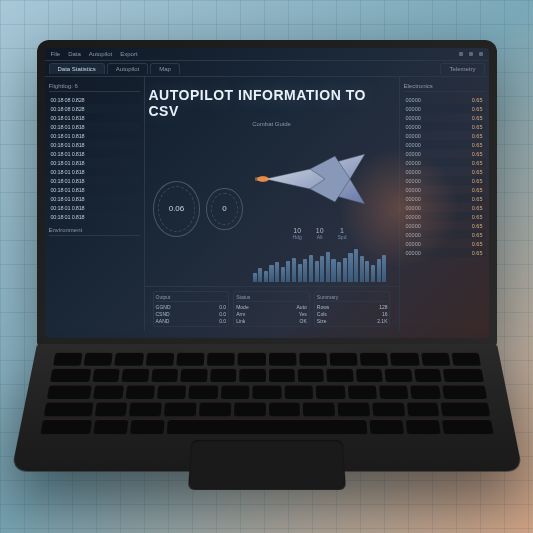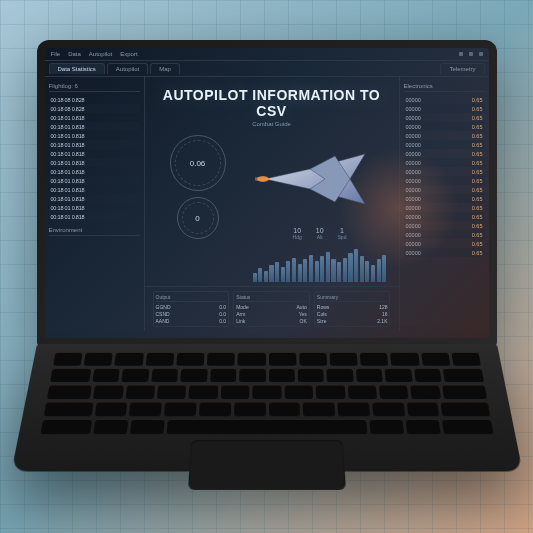--- a/index.html
+++ b/index.html
@@ -14,24 +14,24 @@
 .tb-right .dot{width:4px;height:4px;background:#5a6878;border-radius:1px}
 .tabbar{display:flex;padding:2px 4px;border-bottom:1px solid #2a3848;font-size:6px;gap:2px}
 .tab{padding:2px 8px;border:1px solid #2a3848;border-bottom:none;border-radius:3px 3px 0 0;color:#8898a8;cursor:pointer}
 .tab.active{background:#1a2838;color:#c8d8e8}
 .app-body{display:grid;grid-template-columns:100px 1fr 90px;height:calc(100% - 36px)}
 .left-panel{border-right:1px solid #2a3848;padding:4px;overflow:hidden}
 .panel-header{font-size:6px;color:#8898a8;padding:2px 0;border-bottom:1px solid #2a3848;margin-bottom:3px}
 .data-row{font-size:5.5px;color:#b8c8d8;padding:1.5px 2px;white-space:nowrap;overflow:hidden;letter-spacing:-.2px}
 .data-row.alt{background:#1a283844}
 .center{display:flex;flex-direction:column}
-.hero-title{font-size:14px;font-weight:600;color:#e8f0f8;text-align:center;padding:10px 4px 2px;letter-spacing:.5px;text-shadow:0 0 20px rgba(200,220,255,.3)}
+.hero-title{font-size:14px;font-weight:600;color:#e8f0f8;padding:10px 4px 2px;letter-spacing:.5px;text-shadow:0 0 20px rgba(200,220,255,.3)}
 .subtitle{font-size:6px;text-align:center;color:#8898a8;margin-bottom:4px}
 .viz{flex:1;display:grid;grid-template-columns:90px 1fr;gap:6px;padding:4px 8px}
-.gauges{display:flex;flex-direction:column;gap:6px;align-items:center}
+.gauges{display:flex;flex-direction:row;gap:6px;align-items:center}
 .gauge{width:56px;height:56px;border:1px solid #4a5868;border-radius:50%;position:relative;display:flex;align-items:center;justify-content:center}
 .gauge::before{content:"";position:absolute;inset:4px;border:1px dashed #3a4858;border-radius:50%}
 .gauge-val{font-size:8px;color:#c8d8e8}
 .gauge.sm{width:42px;height:42px}
 .ship-area{position:relative;display:flex;flex-direction:column}
 .ship{flex:1;display:flex;align-items:center;justify-content:center;position:relative}
 .readouts{display:flex;gap:14px;justify-content:center;font-size:7px;color:#a8b8c8;padding:4px 0}
 .readouts div{text-align:center}
 .readouts .lbl{font-size:5px;color:#7888a8}
 .chart{height:38px;display:flex;align-items:flex-end;gap:1.5px;padding:0 4px}

